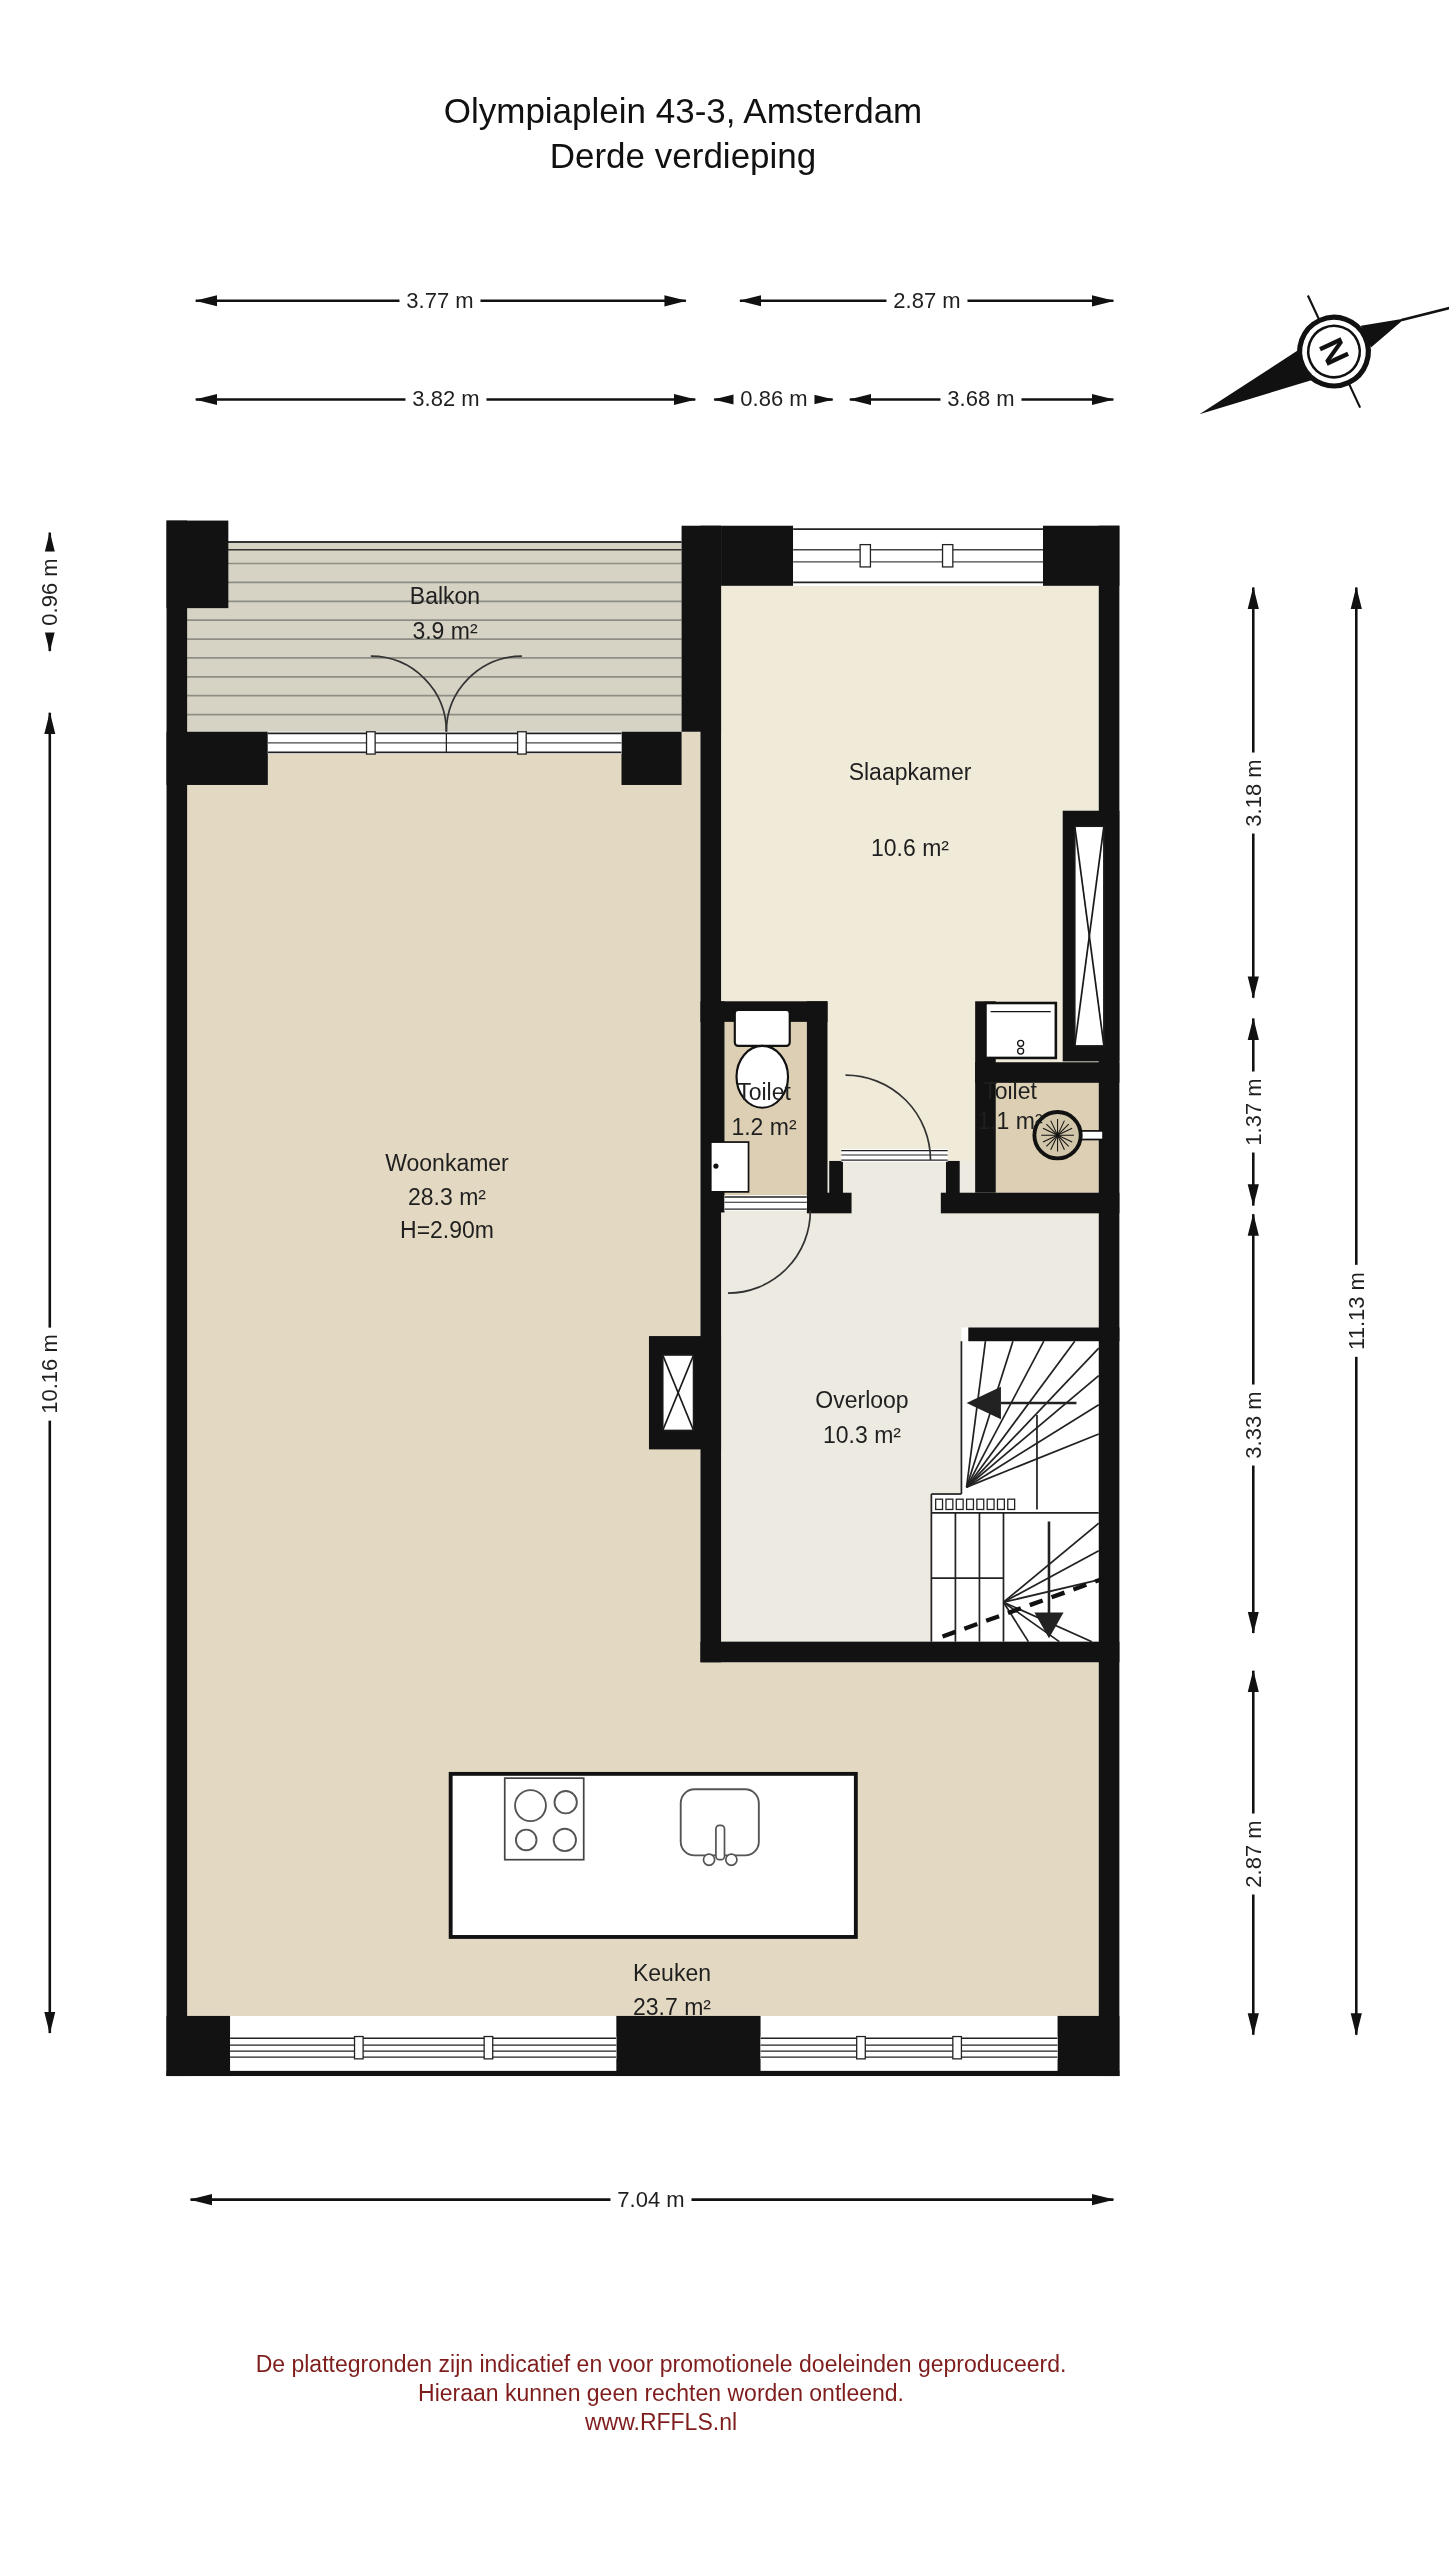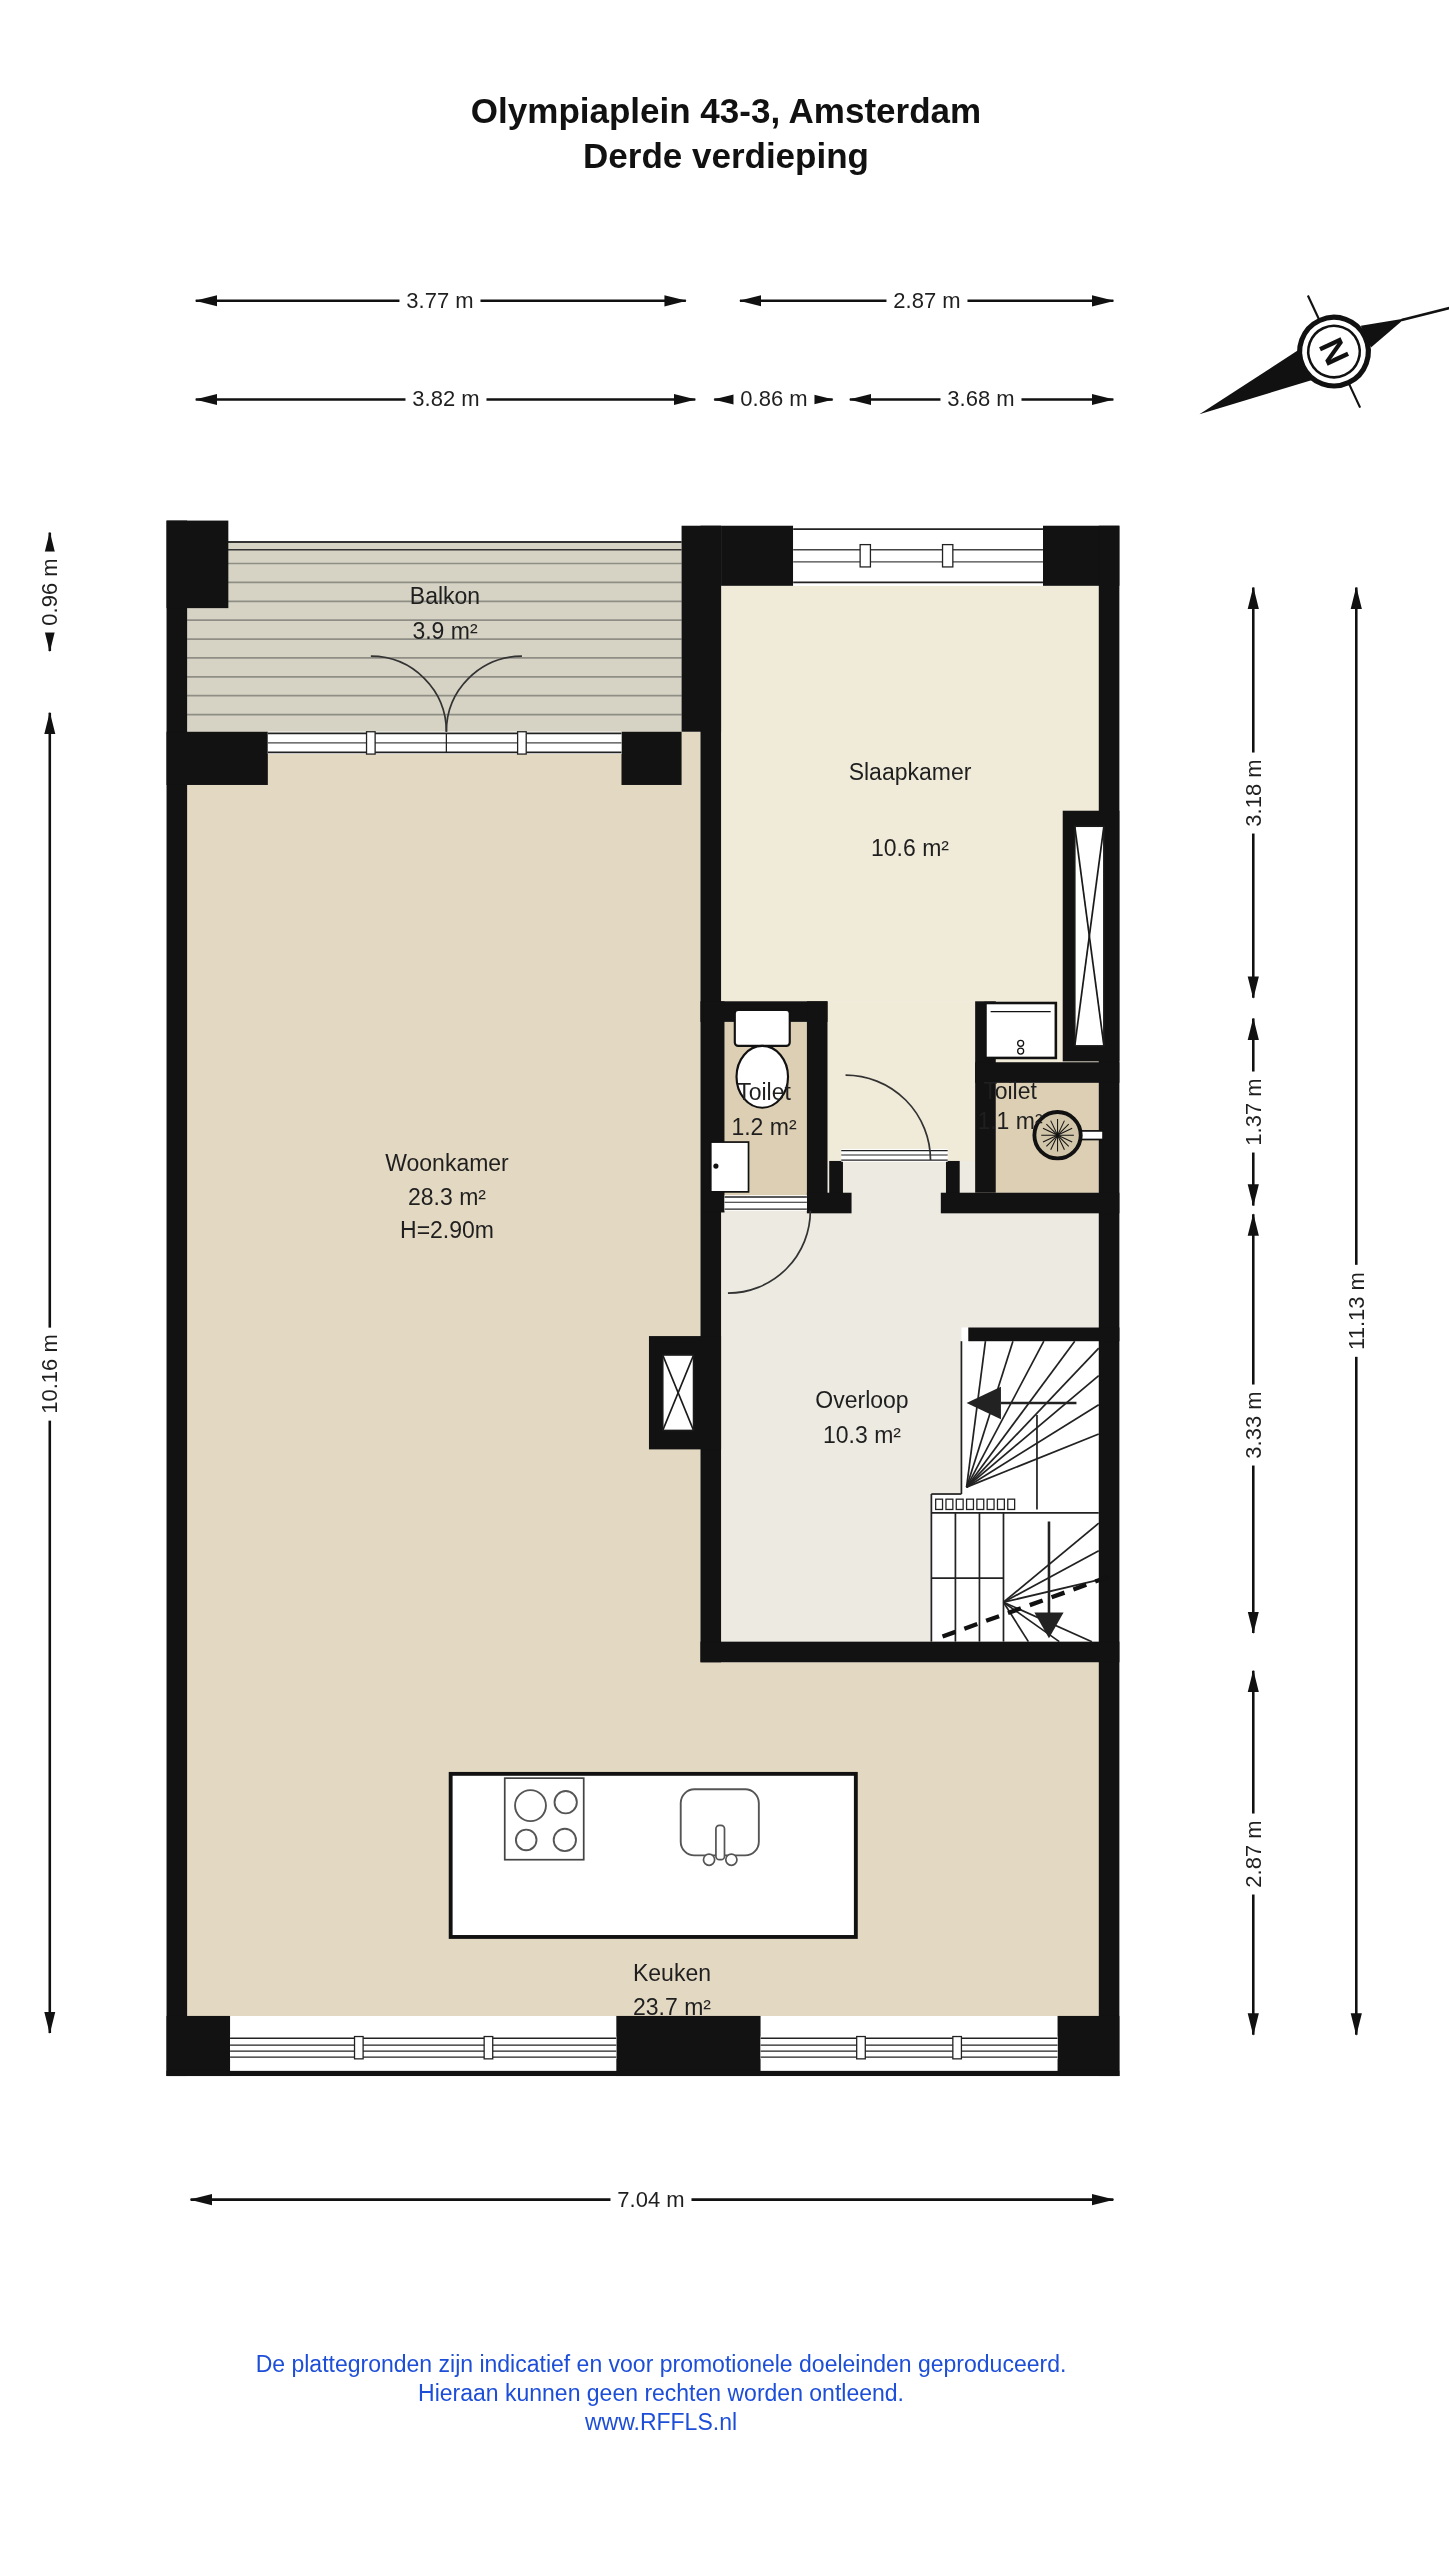--- a/index.html
+++ b/index.html
@@ -5,23 +5,23 @@
   html,body{margin:0;padding:0;background:#ffffff;}
   body{width:1449px;height:2576px;position:relative;overflow:hidden;
        font-family:"Liberation Sans","DejaVu Sans",sans-serif;color:#1c1c1c;}
   #stage{position:absolute;inset:0;}
   svg{position:absolute;left:0;top:0;}
   .lbl{position:absolute;transform:translate(-50%,-50%);white-space:nowrap;
        font-size:23px;line-height:1;color:#1f1f1f;text-align:center;}
   .lbl.rot{transform:translate(-50%,-50%) rotate(-90deg);}
   .dim{background:#ffffff;padding:1.7px 6.9px;font-size:22px;}
   .title-line{position:absolute;left:683px;transform:translateX(-50%);
-       font-size:35px;font-weight:bold;white-space:nowrap;color:#111;margin-left:43px;}
+       font-size:35px;font-weight:normal;white-space:nowrap;color:#111;}
   .footer-line{position:absolute;left:661px;transform:translateX(-50%);
-       font-size:23px;white-space:nowrap;color:#1d4ed8;}
+       font-size:23px;white-space:nowrap;color:#7f1d1d;}
 </style>
 </head>
 <body>
 
 <div id="stage">
 
 <svg width="1449" height="2576" viewBox="0 0 1688 3000">
   <defs>
     <marker id="ah" markerUnits="userSpaceOnUse" markerWidth="26" markerHeight="16" viewBox="0 0 26 16" refX="25" refY="8" orient="auto-start-reverse">
       <path d="M26,8 L0,1.5 L0,14.5 Z" fill="#111"></path>

